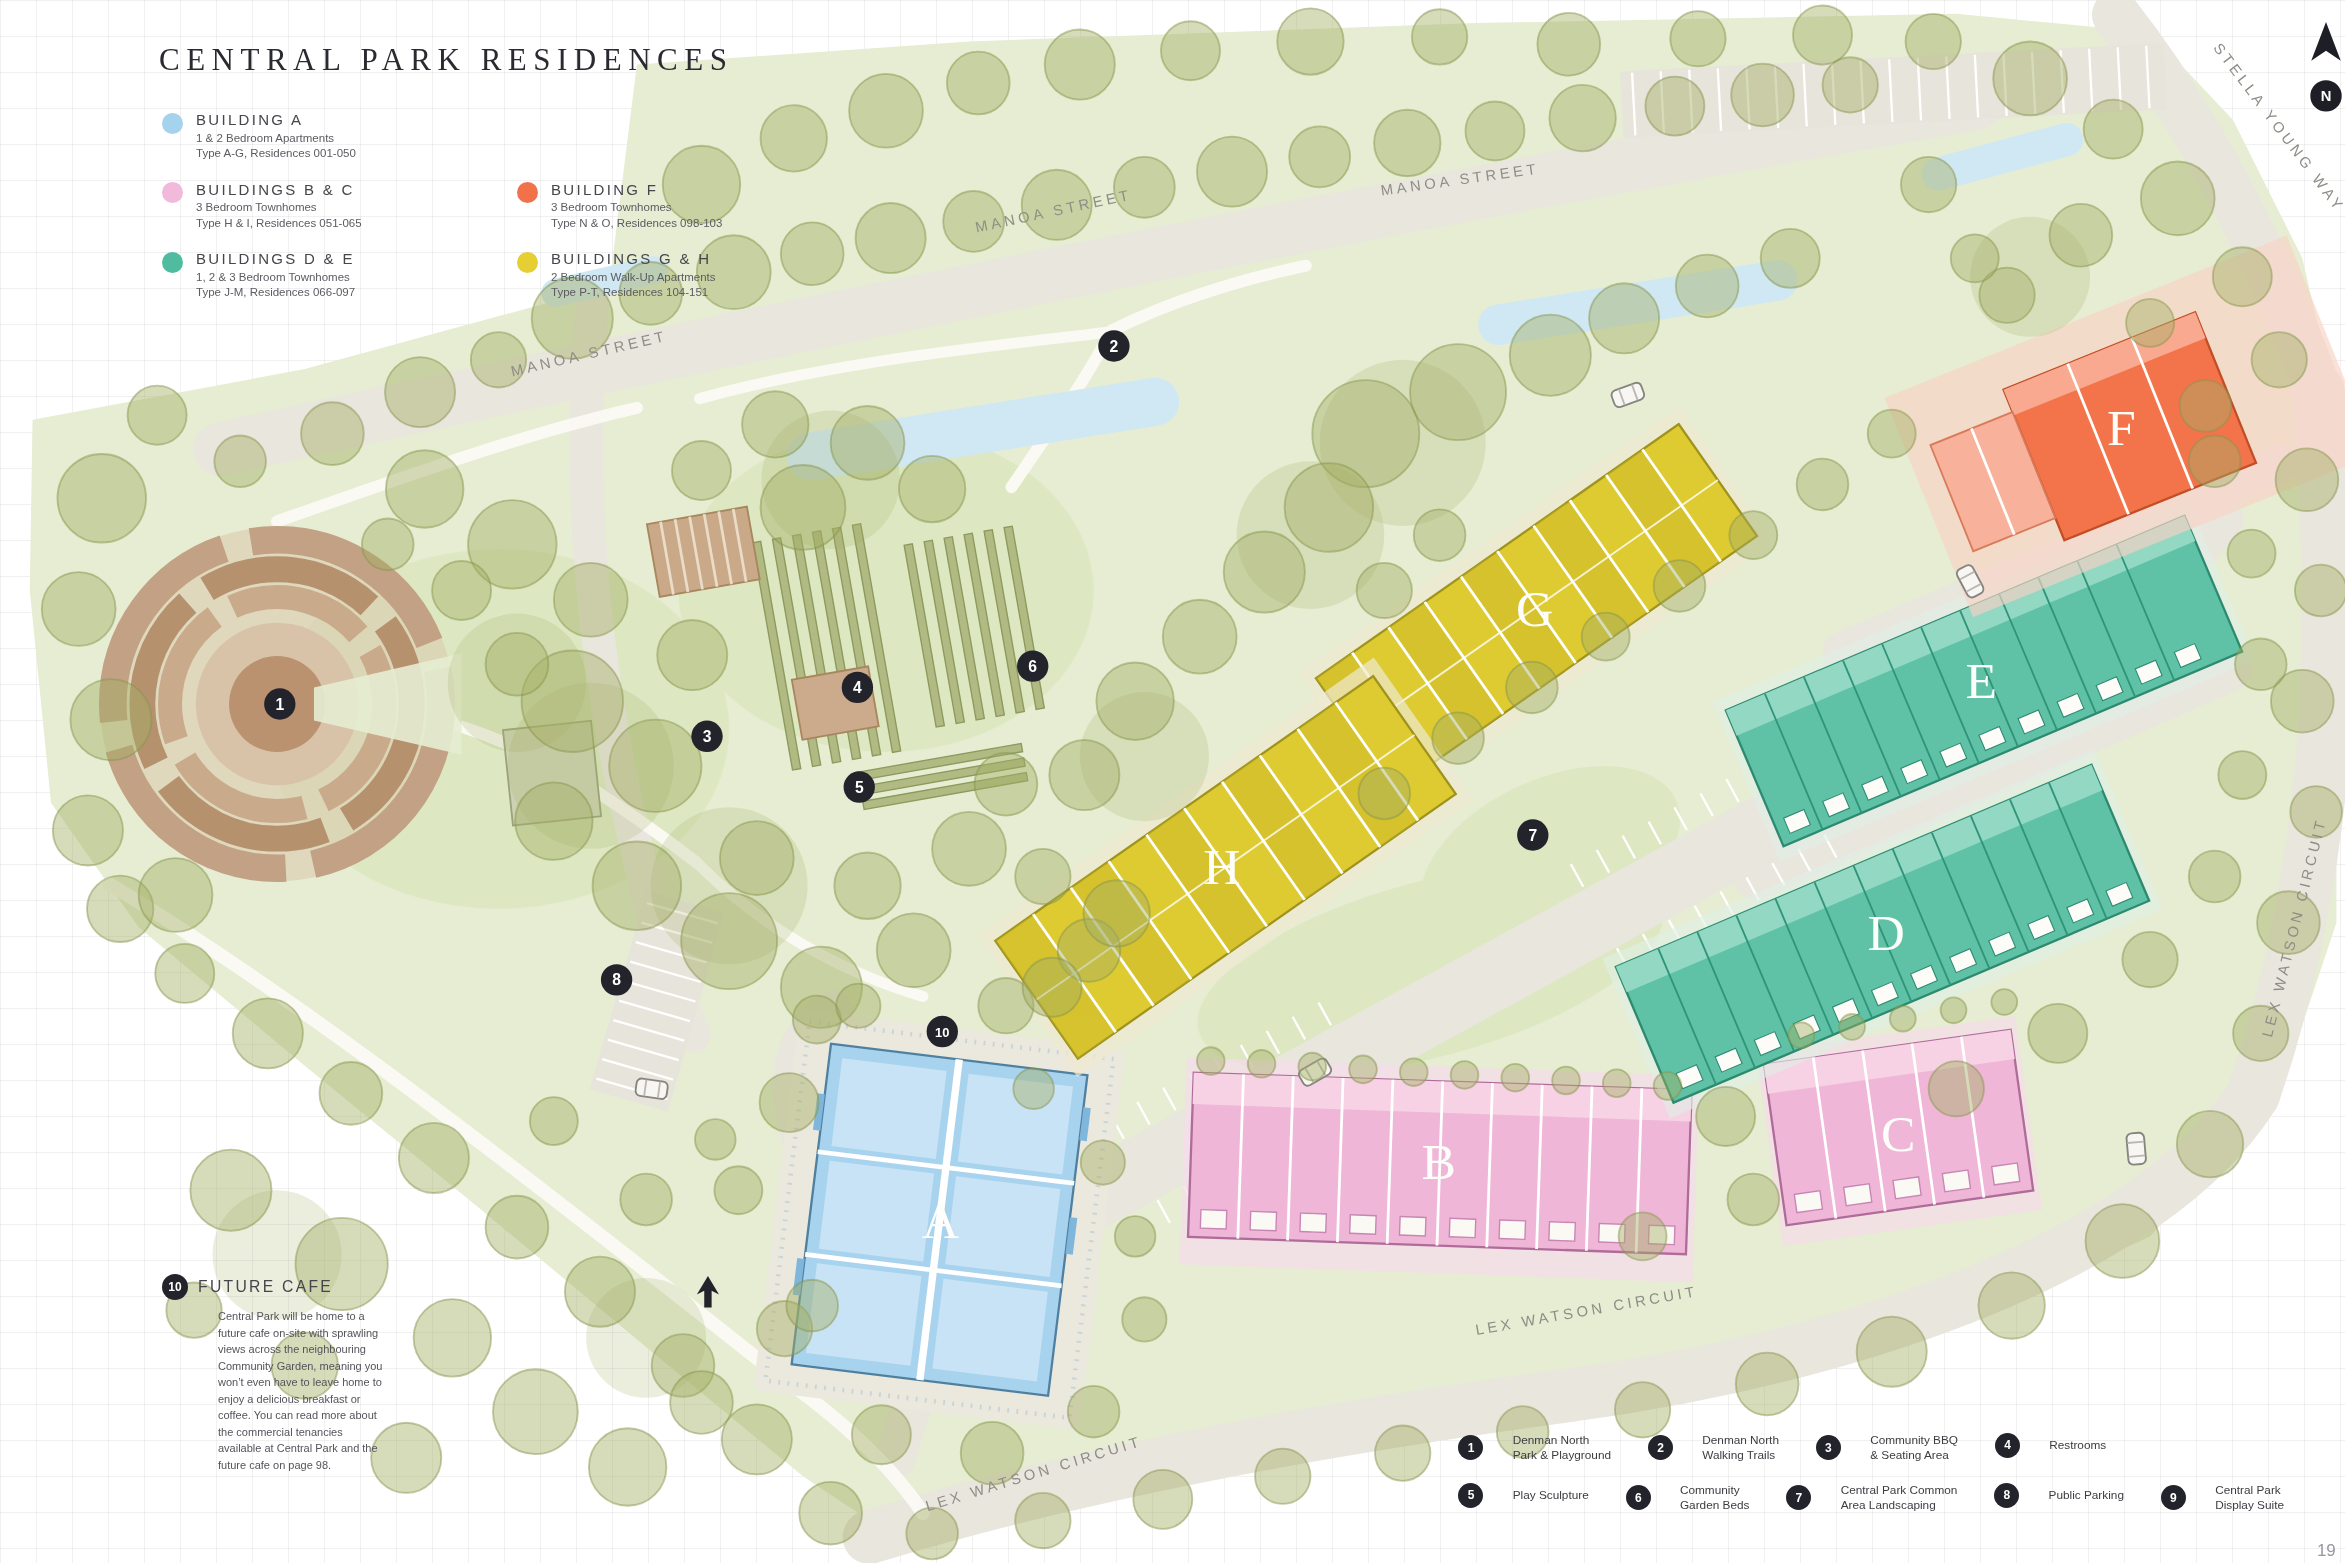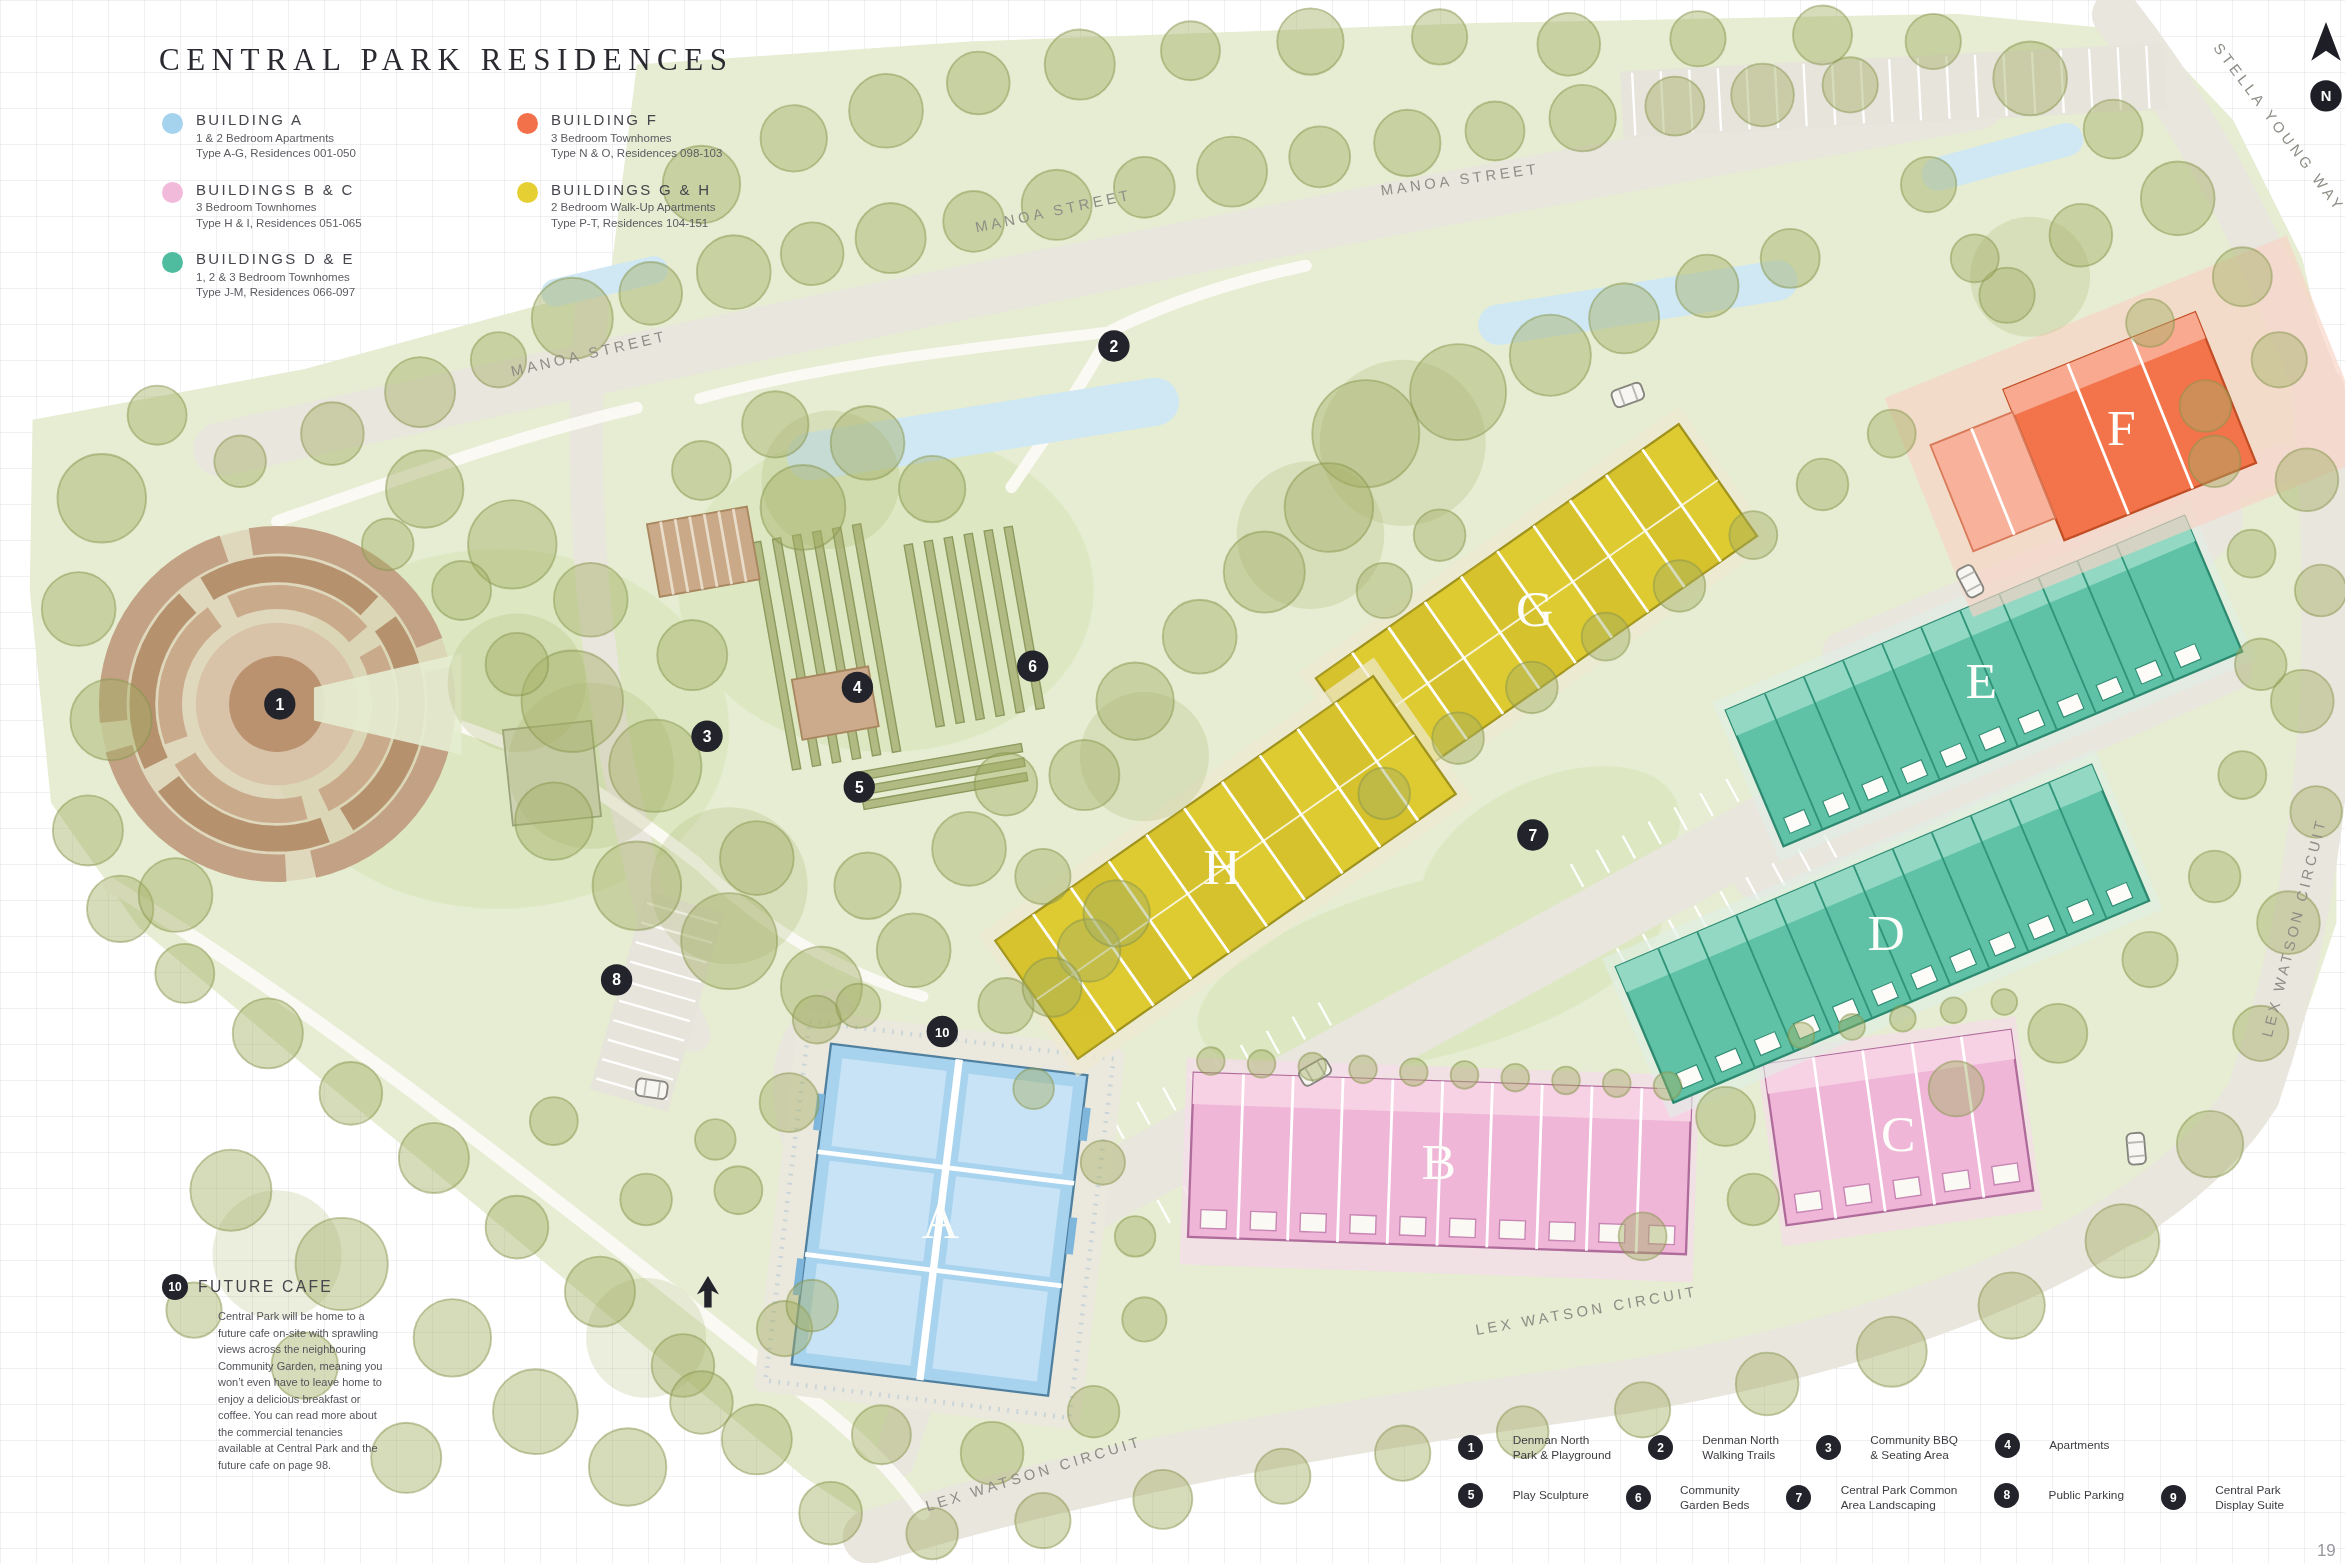--- a/index.html
+++ b/index.html
@@ -11,21 +11,21 @@
     background-size:36px 36px;
     font-family:"Liberation Sans", sans-serif;color:#3a3a40;
   }
   #map{position:absolute;inset:0;width:100%;height:100%;}
 
   .title{
     position:absolute;left:159px;top:42px;
     font-family:"Liberation Serif", serif;font-size:31px;font-weight:400;
     letter-spacing:6.5px;color:#2b2a31;white-space:nowrap;
   }
-  .legend{position:absolute;left:162px;top:111px;display:flex;gap:50px;}
+  .legend{position:absolute;left:162px;top:111px;display:flex;gap:50px;align-items:flex-end;}
   .legend-col{display:flex;flex-direction:column;gap:19.4px;width:305px;}
   .legend-item{display:flex;gap:13px;align-items:flex-start;}
   .legend-dot{width:21px;height:21px;border-radius:50%;flex:0 0 auto;margin-top:1.8px;}
   .legend-name{font-size:15px;letter-spacing:2.3px;color:#45454c;}
   .legend-sub{font-size:11.5px;line-height:1.32;color:#5b5b62;margin-top:2.8px;}
 
   .future-cafe{position:absolute;left:162px;top:1274px;width:231px;}
   .fc-head{display:flex;align-items:center;gap:10px;}
   .fc-num{width:26px;height:26px;border-radius:50%;background:#23232c;color:#fff;
     font-size:12px;font-weight:bold;display:flex;align-items:center;justify-content:center;}
@@ -790,21 +790,21 @@
         <div class="amenity">
           <div class="amenity-num">3</div>
           <div class="amenity-label">
             <div>Community BBQ</div>
             <div>&amp; Seating Area</div>
           </div>
         </div>
         <div class="amenity">
           <div class="amenity-num">4</div>
           <div class="amenity-label">
-            <div>Apartments</div>
+            <div>Restrooms</div>
           </div>
         </div>
       </div>
     <div class="amenity-row" id="amenity-row-2">
         <div class="amenity">
           <div class="amenity-num">5</div>
           <div class="amenity-label">
             <div>Play Sculpture</div>
           </div>
         </div>

